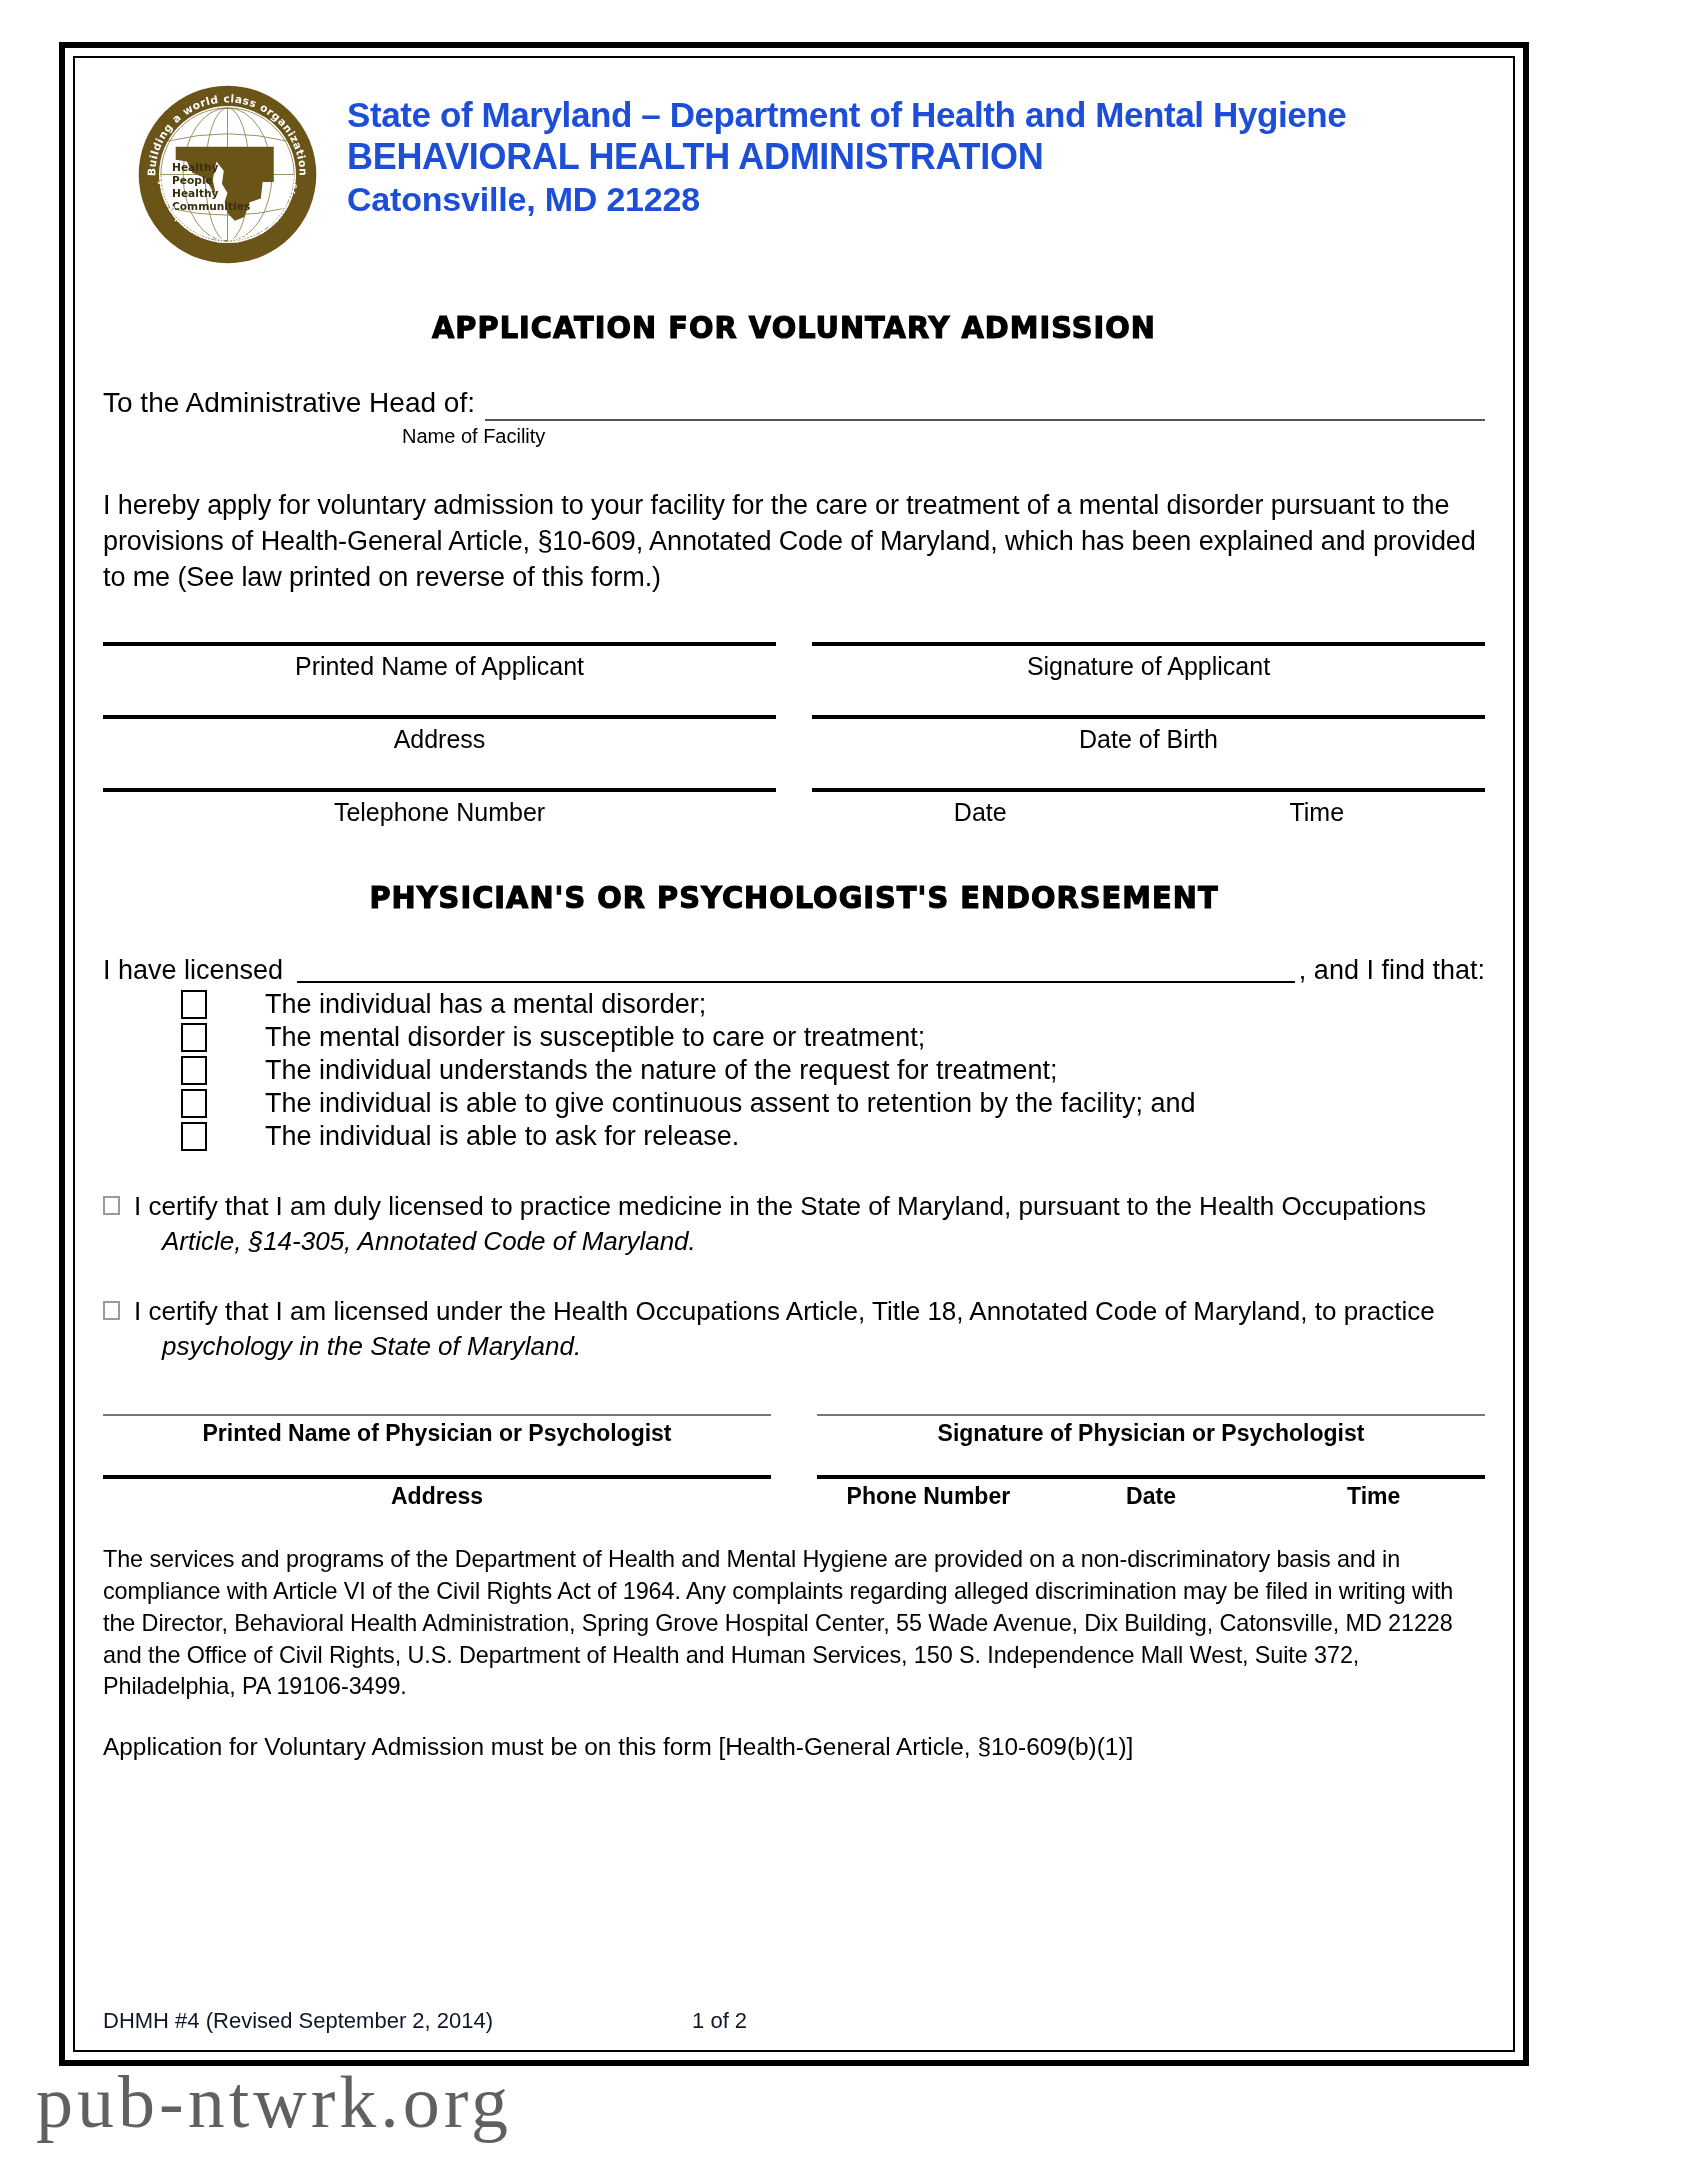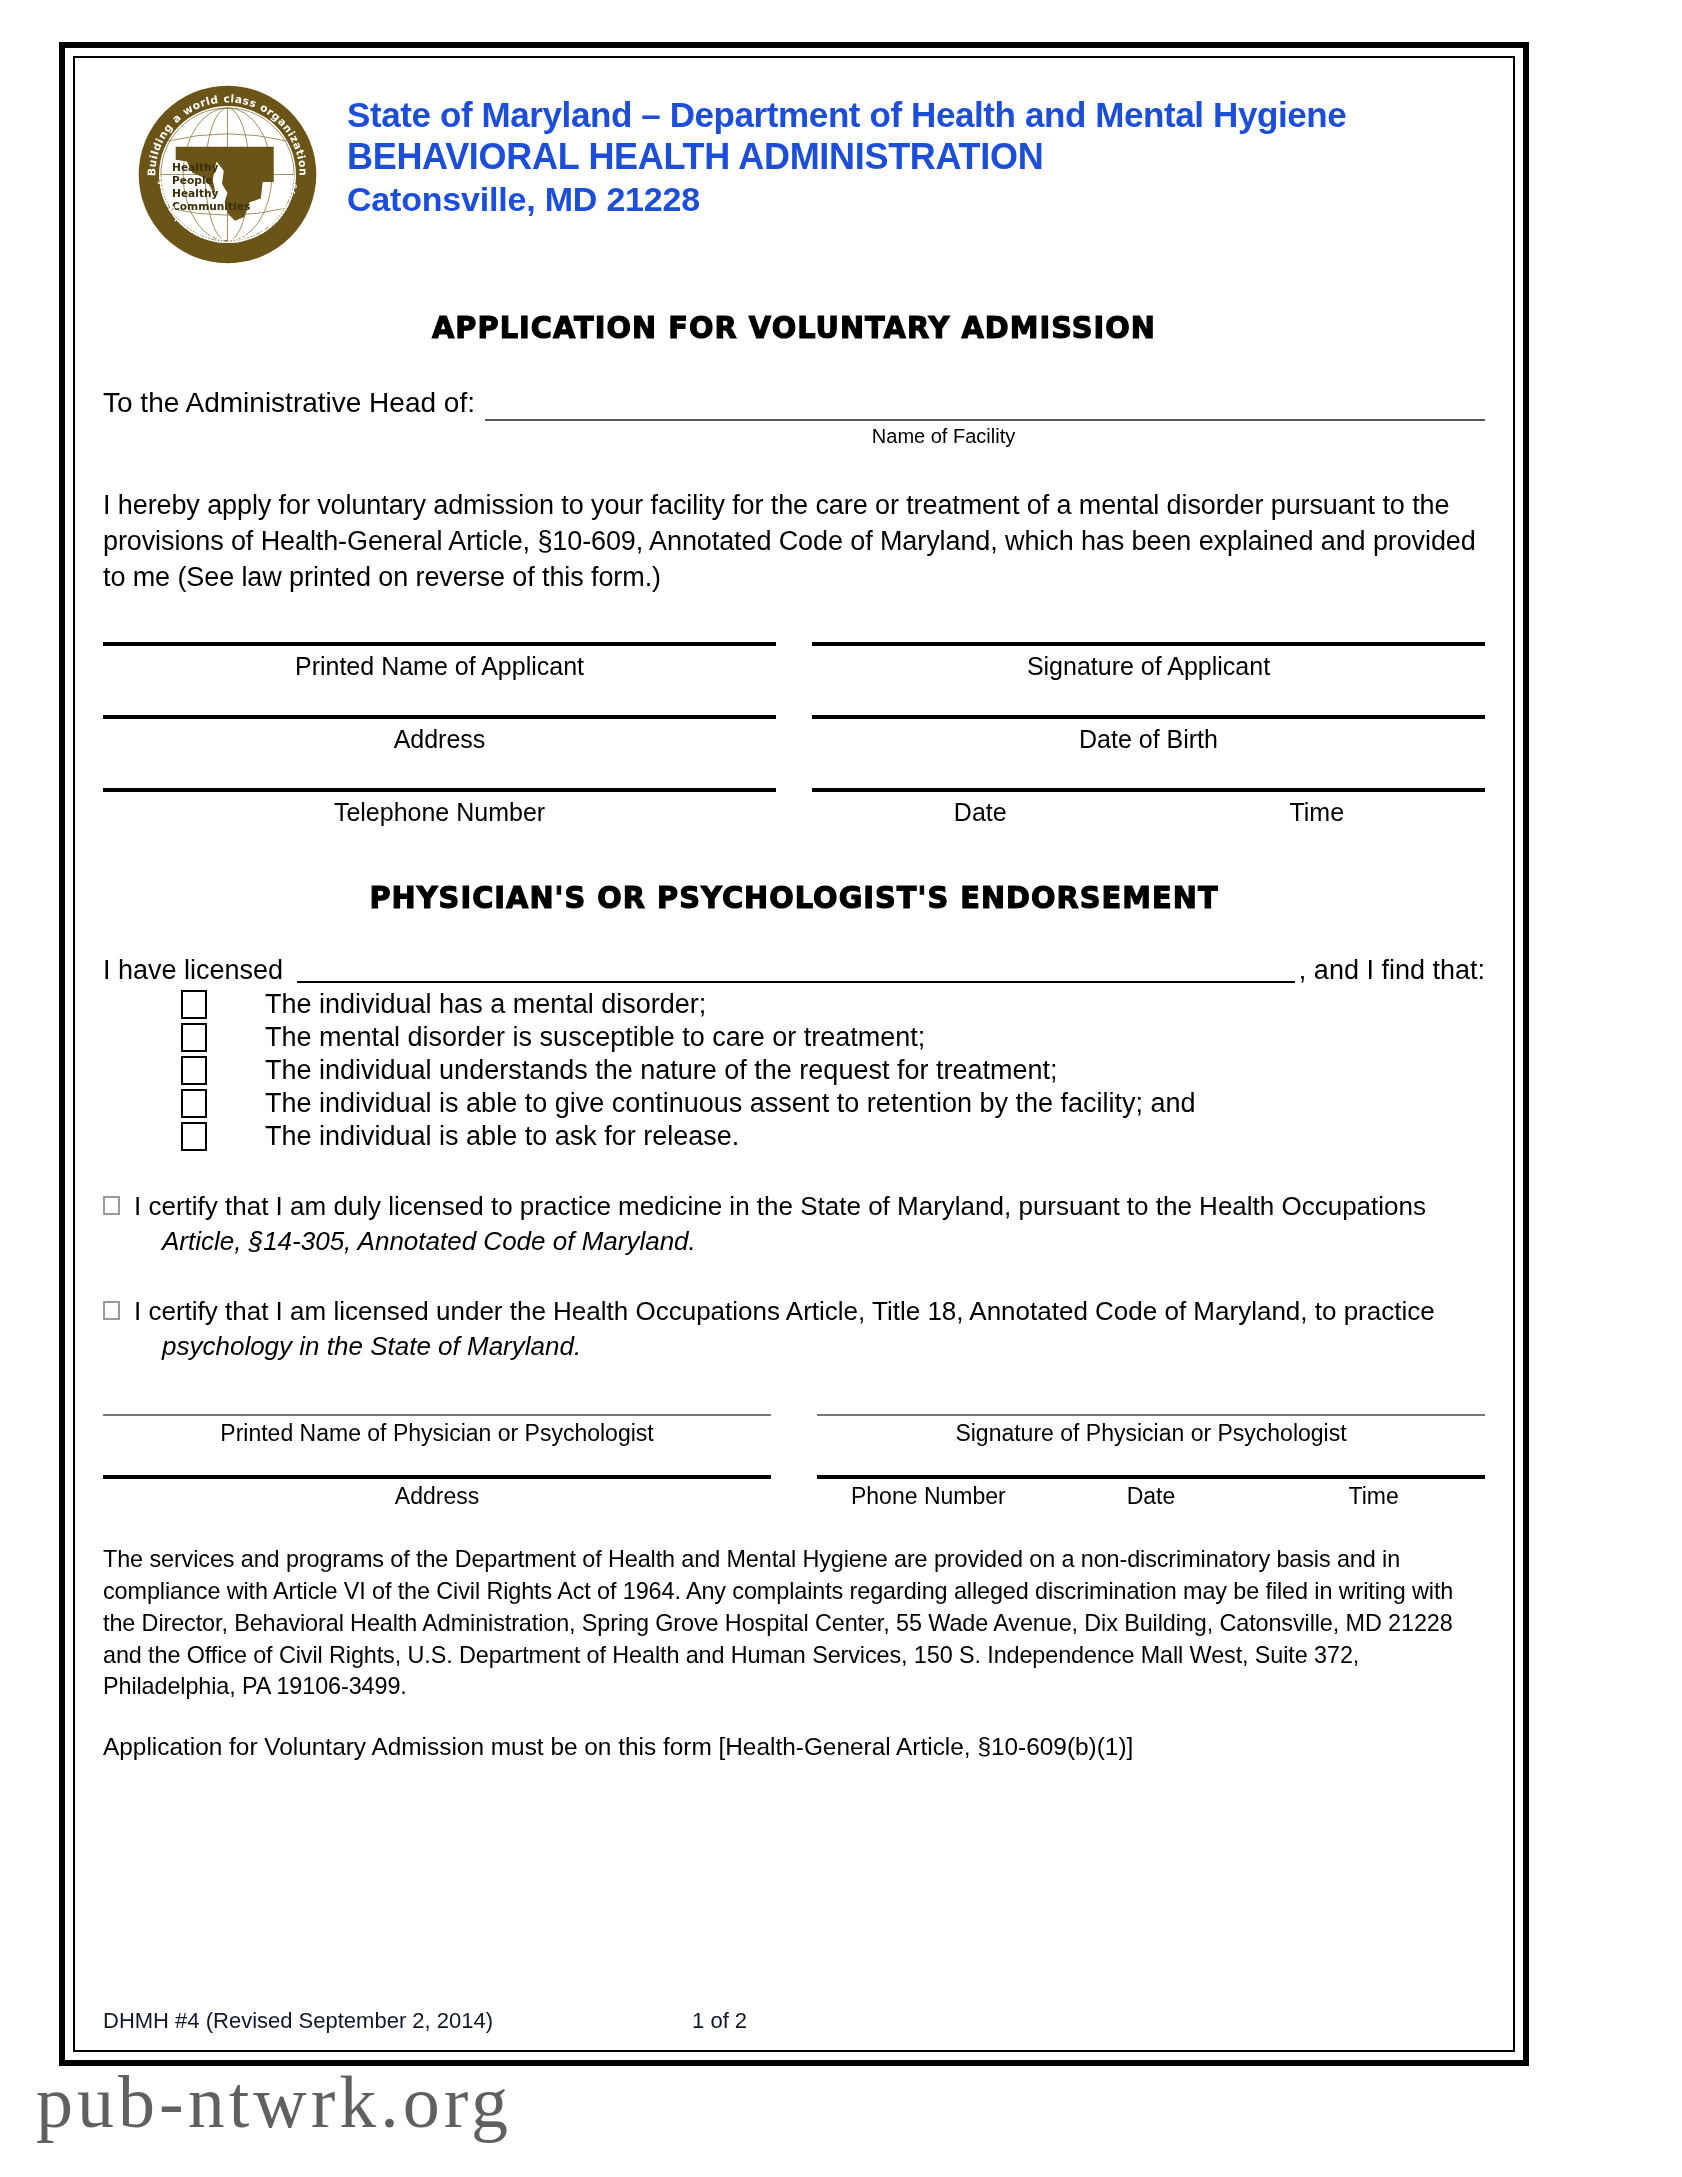--- a/index.html
+++ b/index.html
@@ -125,21 +125,21 @@
     padding-bottom: 2px;
     font-weight: 500;
   }
   .admin-head .rule {
     flex: 1;
     border-bottom: 2px solid #555;
     margin-left: 10px;
     height: 28px;
   }
   .caption-center {
-    text-align: center;
+    text-align: left;
     font-size: 20px;
     margin-top: 4px;
     margin-left: 299px;
     color: #000;
   }
 
   .para {
     margin-top: 40px;
   }
 
@@ -232,21 +232,21 @@
   .certify .ctext .l2 { padding-left: 28px; font-style: italic; }
 
   
   .bot-sig { margin-top: 50px; }
   .bot-row { display: flex; gap: 46px; }
   .bot-col { flex: 1; }
   .bot-caption {
     text-align: center;
     font-size: 23px;
     margin-top: 4px;
-    font-weight: 400;
+    font-weight: 700;
   }
   .bot-caption.split { display: flex; }
   .bot-caption.split > span { flex: 1; text-align: center; }
 
   
   .footer-para {
     margin-top: 34px;
     font-size: 23.4px;
     line-height: 1.36;
     font-weight: 500;

